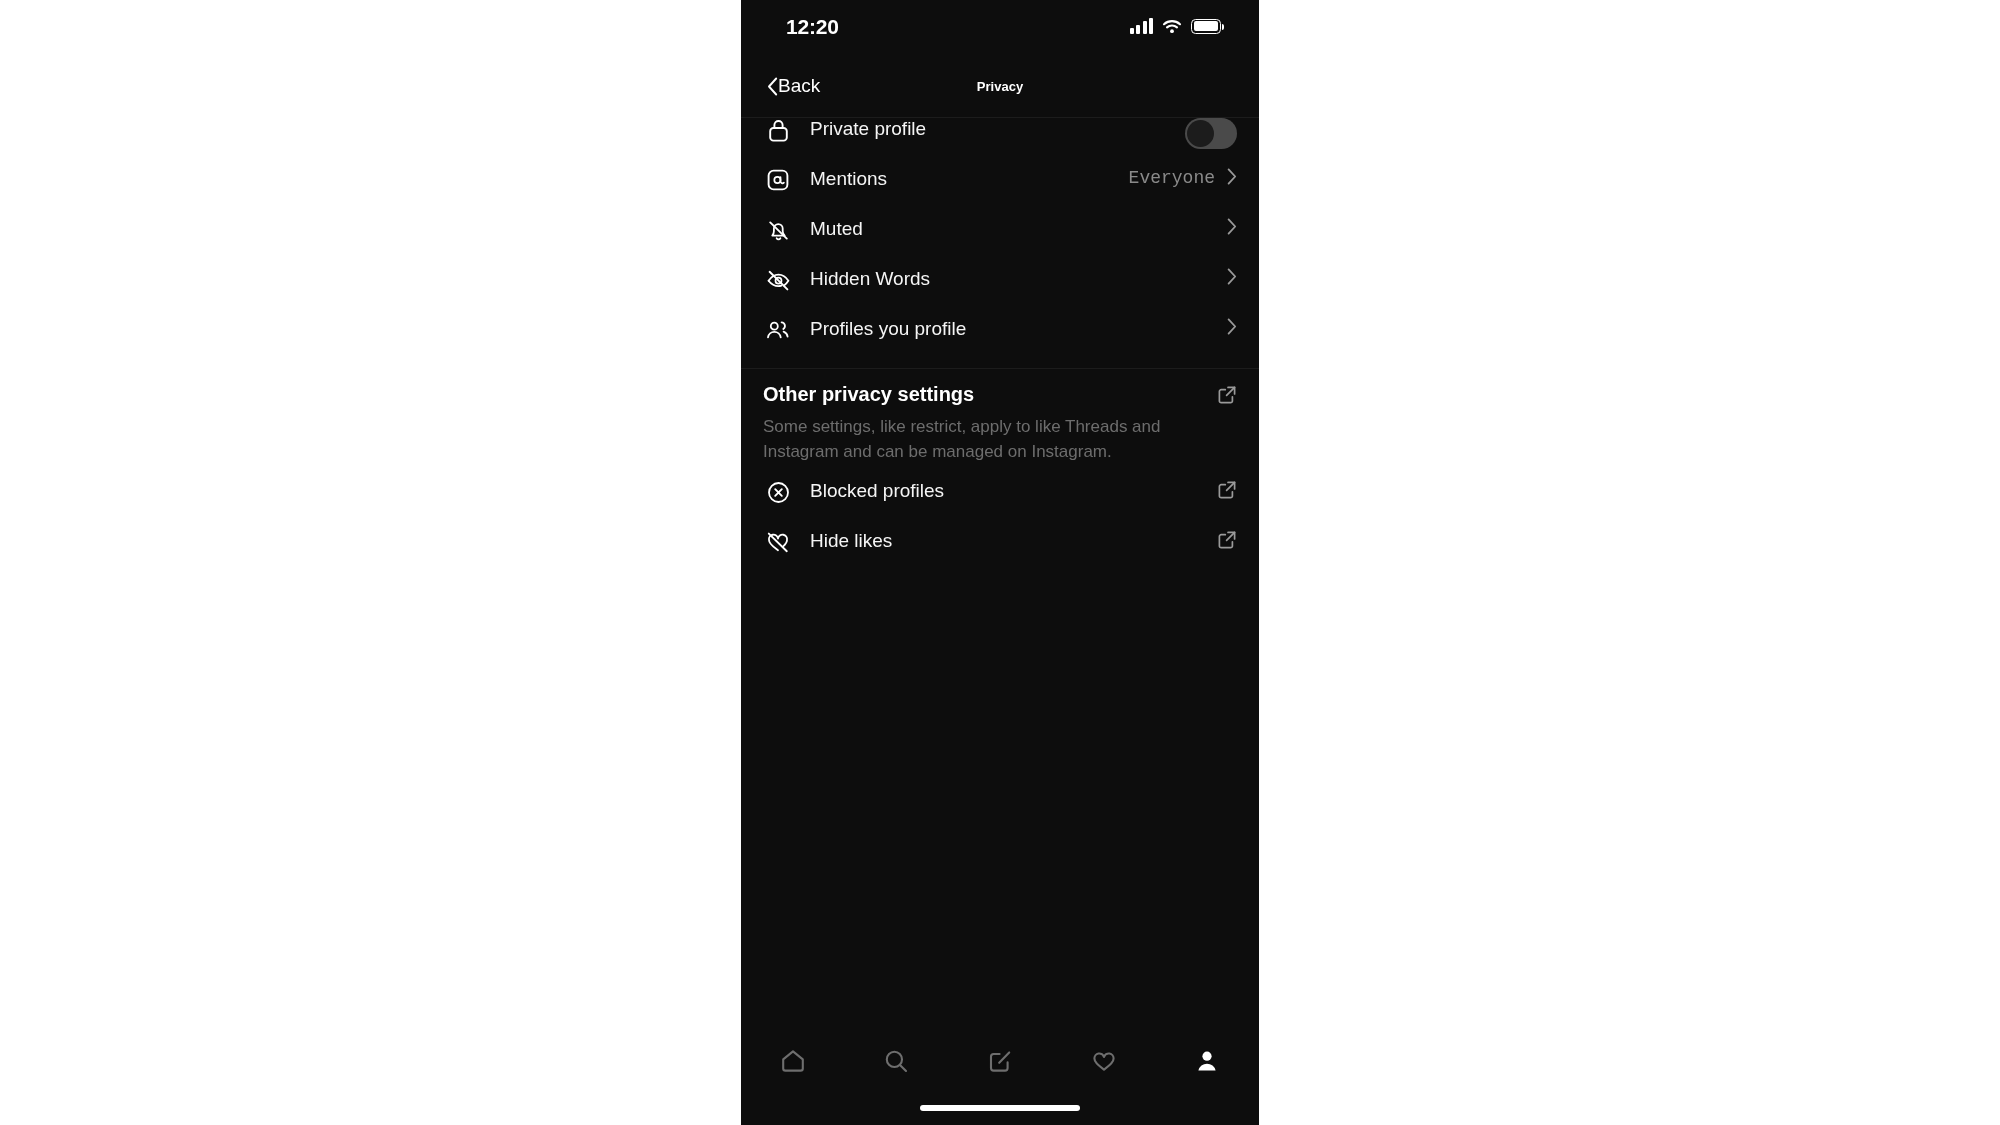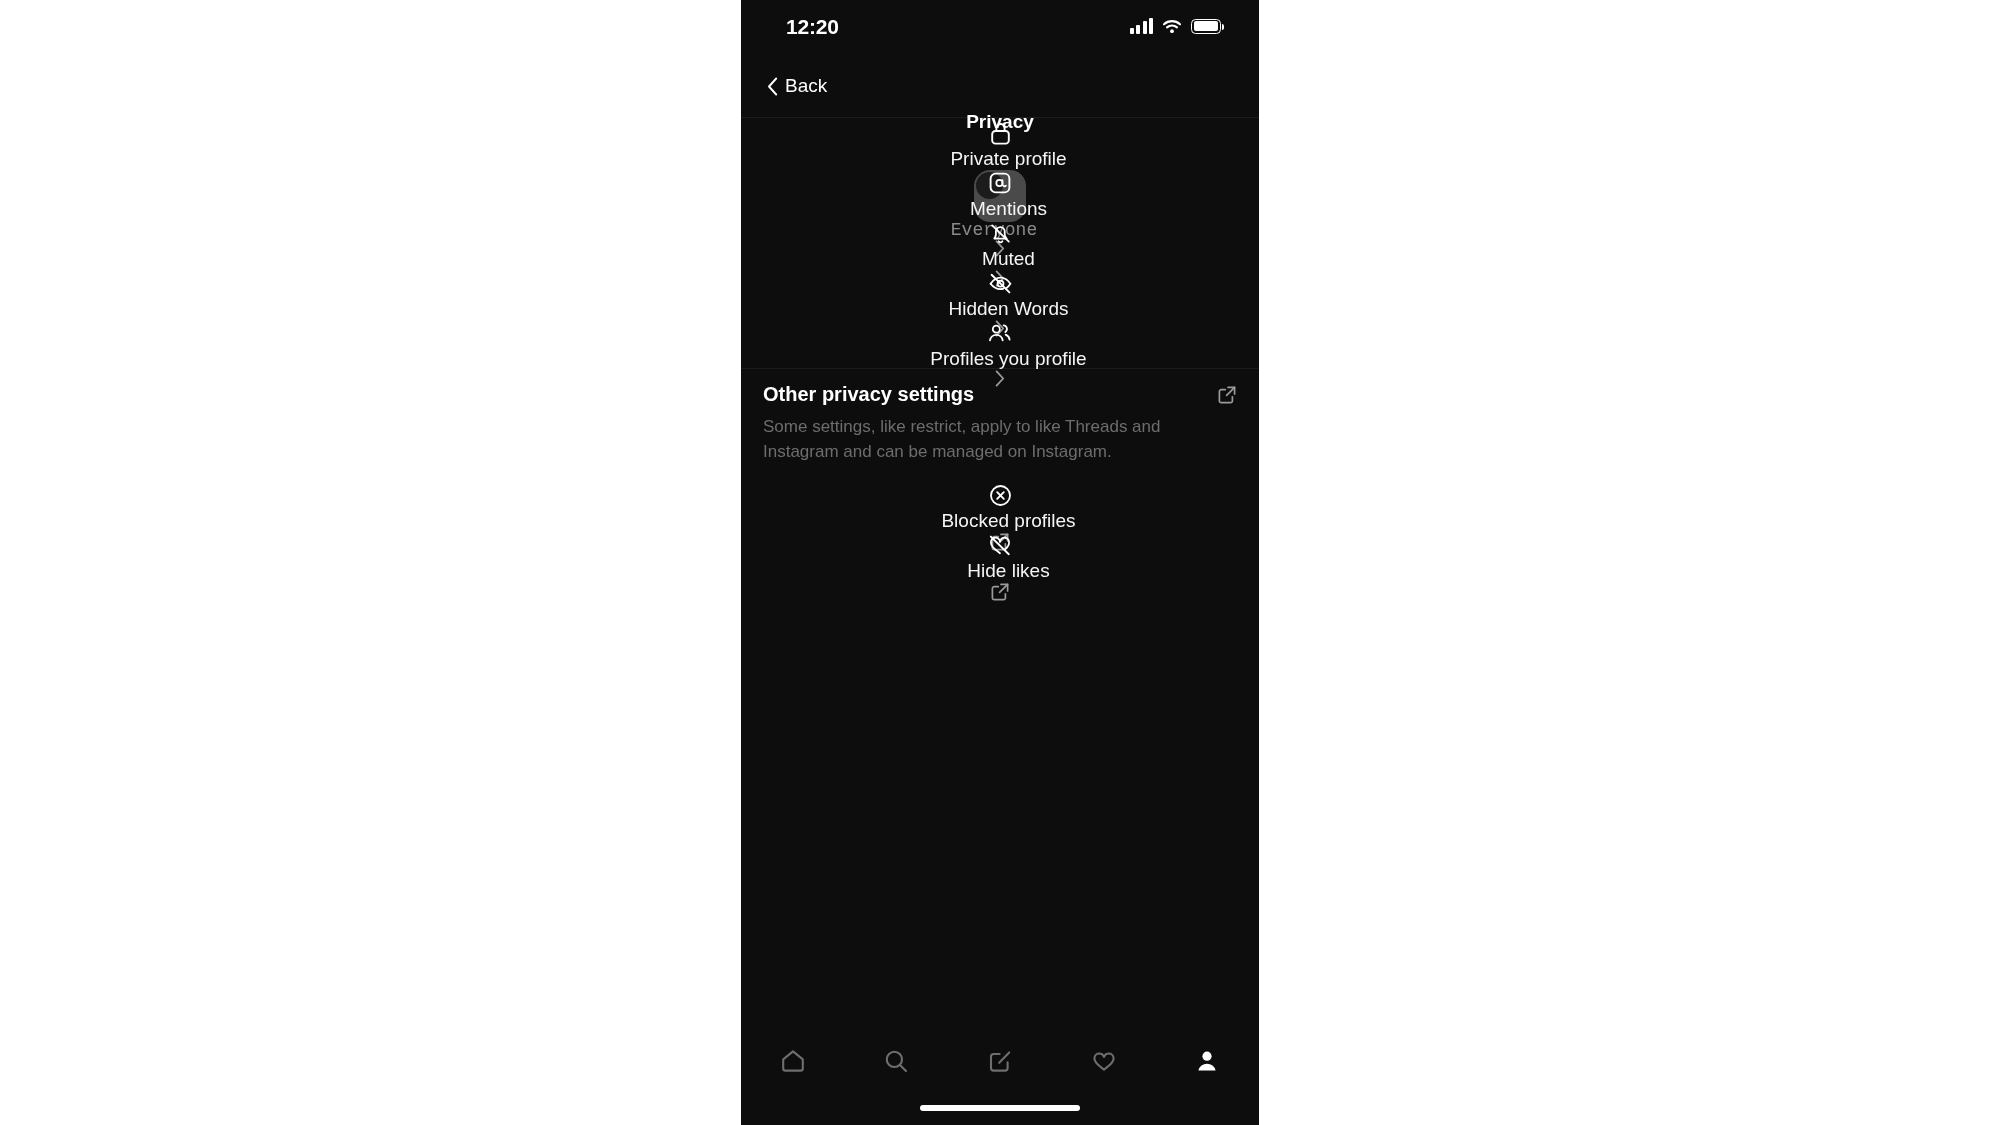--- a/index.html
+++ b/index.html
@@ -80,52 +80,49 @@
     height: 63px;
     border-bottom: 1px solid #1c1c1c;
   }
   .back-btn {
     position: absolute;
     left: 18px;
     top: 50%;
     transform: translateY(-50%);
     display: flex;
     align-items: center;
-    gap: 7px;
     cursor: pointer;
     padding: 6px 8px;
   }
   .back-label {
     color: #ffffff;
     font-size: 19px;
   }
   .nav-title {
     position: absolute;
     left: 0; right: 0;
     top: 50%;
     transform: translateY(-50%);
     text-align: center;
     color: #ffffff;
-    font-size: 19px;
+    font-size: 13px;
     font-weight: bold;
-    margin-top: 36px;
   }
 
   
   .section { padding: 0; }
   .divider { height: 1px; background: #1c1c1c; width: 100%; }
 
   .row {
     position: relative;
     display: flex;
-    align-items: center;
+    align-items: flex-start;
     height: 50px;
     padding: 0 22px 0 22px;
     cursor: pointer;
-    flex-direction: column;
   }
   .row-icon {
     width: 30px;
     flex: 0 0 30px;
     display: flex;
     align-items: center;
     justify-content: center;
     color: #ffffff;
   }
   .row-label {

